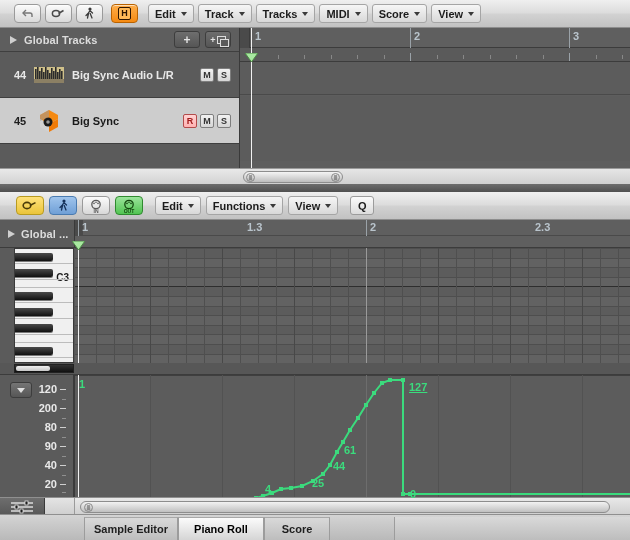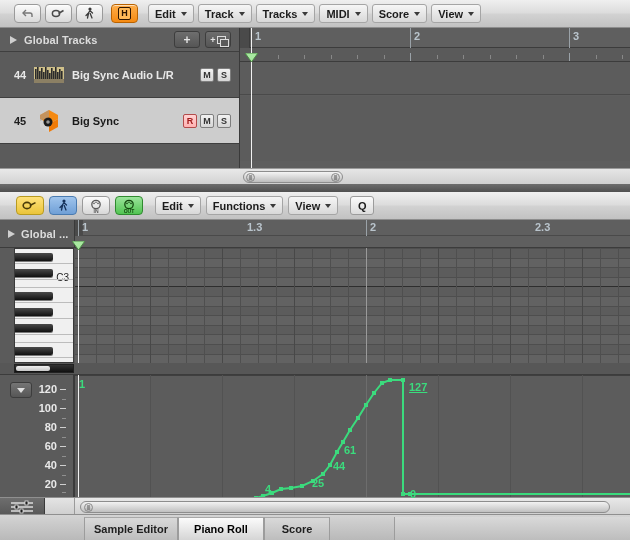--- a/index.html
+++ b/index.html
@@ -156,21 +156,21 @@
   .pr-ruler { position:absolute; left:75px; top:28px; width:555px; height:28px; background:#5f5f5f; border-bottom:1px solid #3c3c3c;}
   .pr-ruler .rl-top { position:absolute; left:0; top:0; width:555px; height:16px; border-bottom:1px solid #4a4a4a;}
   .pr-ruler .bar-lbl { position:absolute; top:1px; font-size:11px; font-weight:bold; color:#b9c4cc;}
   .pr-ruler .bline { position:absolute; top:0; width:1px; height:16px; background:#9aa2a8;}
   .pr-corner { position:absolute; left:0; top:0; width:8px; height:16px; background:#4a4a4a;}
 
   .kbd { position:absolute; left:14px; top:56px; width:60px; height:115px; background:#f3f3f3; border:1px solid #3a3a3a; overflow:hidden;}
   .kbd-fill { position:absolute; left:0; top:0; width:60px; height:115px; background:#f0f0f0;}
   .blackkey { position:absolute; left:0; width:38px; height:8px; background:linear-gradient(to bottom,#4a4a4a,#111); border-radius:0 2px 2px 0; box-shadow:0 1px 0 rgba(0,0,0,.5);}
   .kline { position:absolute; left:0; width:60px; height:1px; background:#bcbcbc;}
-  .c3 { position:absolute; right:4px; font-size:10px; font-weight:normal; color:#1a1a1a;}
+  .c3 { position:absolute; right:4px; font-size:10px; font-weight:bold; color:#1a1a1a;}
   .kbd-left { position:absolute; left:0; top:56px; width:14px; height:115px; background:#5b5b5b;}
 
   .pr-grid { position:absolute; left:75px; top:56px; width:555px; height:115px; background:#5c5c5c; overflow:hidden;}
   .rowstripe { position:absolute; left:0; width:555px; background:#626262; }
   .vline { position:absolute; top:0; width:1px; height:115px; background:#4f4f4f;}
   .vline.beat { background:#484848;}
   .vline.bar { background:#9a9a9a;}
   .hline { position:absolute; left:0; width:555px; height:1px; background:#4e4e4e;}
   .hline.oct { background:#2e2e2e;}
   .pr-playhead { position:absolute; left:78px; top:56px; width:1px; height:115px; background:#f2f2f2; z-index:6;}
@@ -542,23 +542,23 @@
 
     <div class="vel-pane">
       <div class="vel-left">
         <div class="vel-dd">
           <svg width="8" height="5" viewBox="0 0 8 5">
               <path d="M0 0 H8 L4 5 Z" fill="#e0e0e0"></path>
             </svg>
         </div>
         <div class="vel-axis-line"></div>
         <div class="vel-axis-lbl" style="top:8px">120</div>
-        <div class="vel-axis-lbl" style="top:27px">100</div>
+        <div class="vel-axis-lbl" style="top:27px">200</div>
         <div class="vel-axis-lbl" style="top:46px">80</div>
-        <div class="vel-axis-lbl" style="top:65px">60</div>
+        <div class="vel-axis-lbl" style="top:65px">90</div>
         <div class="vel-axis-lbl" style="top:84px">40</div>
         <div class="vel-axis-lbl" style="top:103px">20</div>
         <div class="vel-axtick" style="top:14px"></div>
           <div class="vel-axtick sm" style="top:24px"></div>
         <div class="vel-axtick" style="top:33px"></div>
           <div class="vel-axtick sm" style="top:43px"></div>
         <div class="vel-axtick" style="top:52px"></div>
           <div class="vel-axtick sm" style="top:62px"></div>
         <div class="vel-axtick" style="top:71px"></div>
           <div class="vel-axtick sm" style="top:81px"></div>

